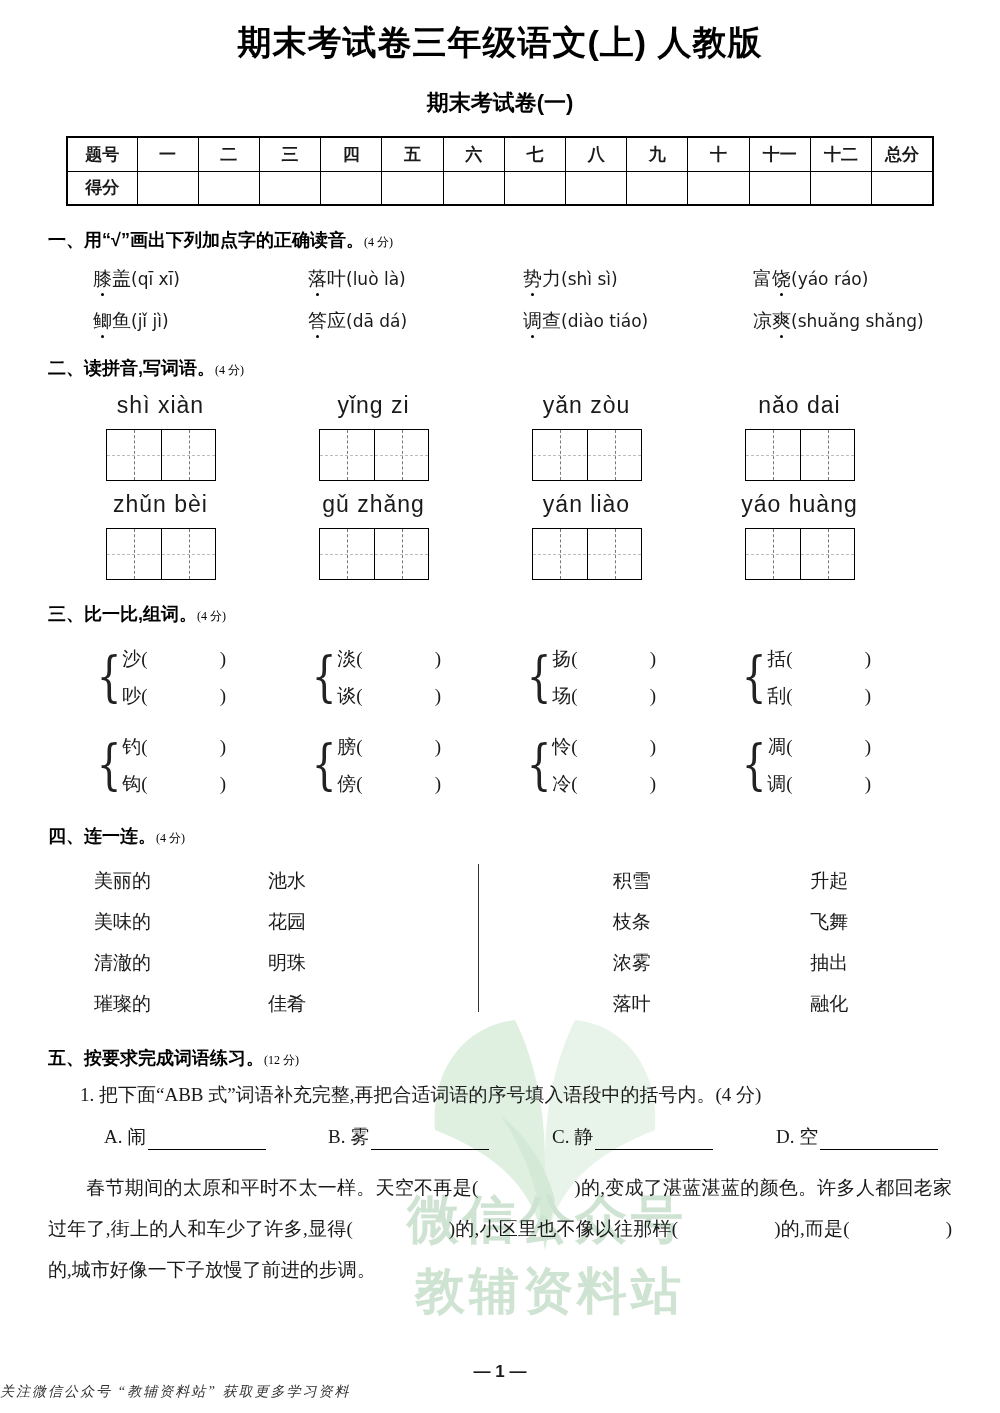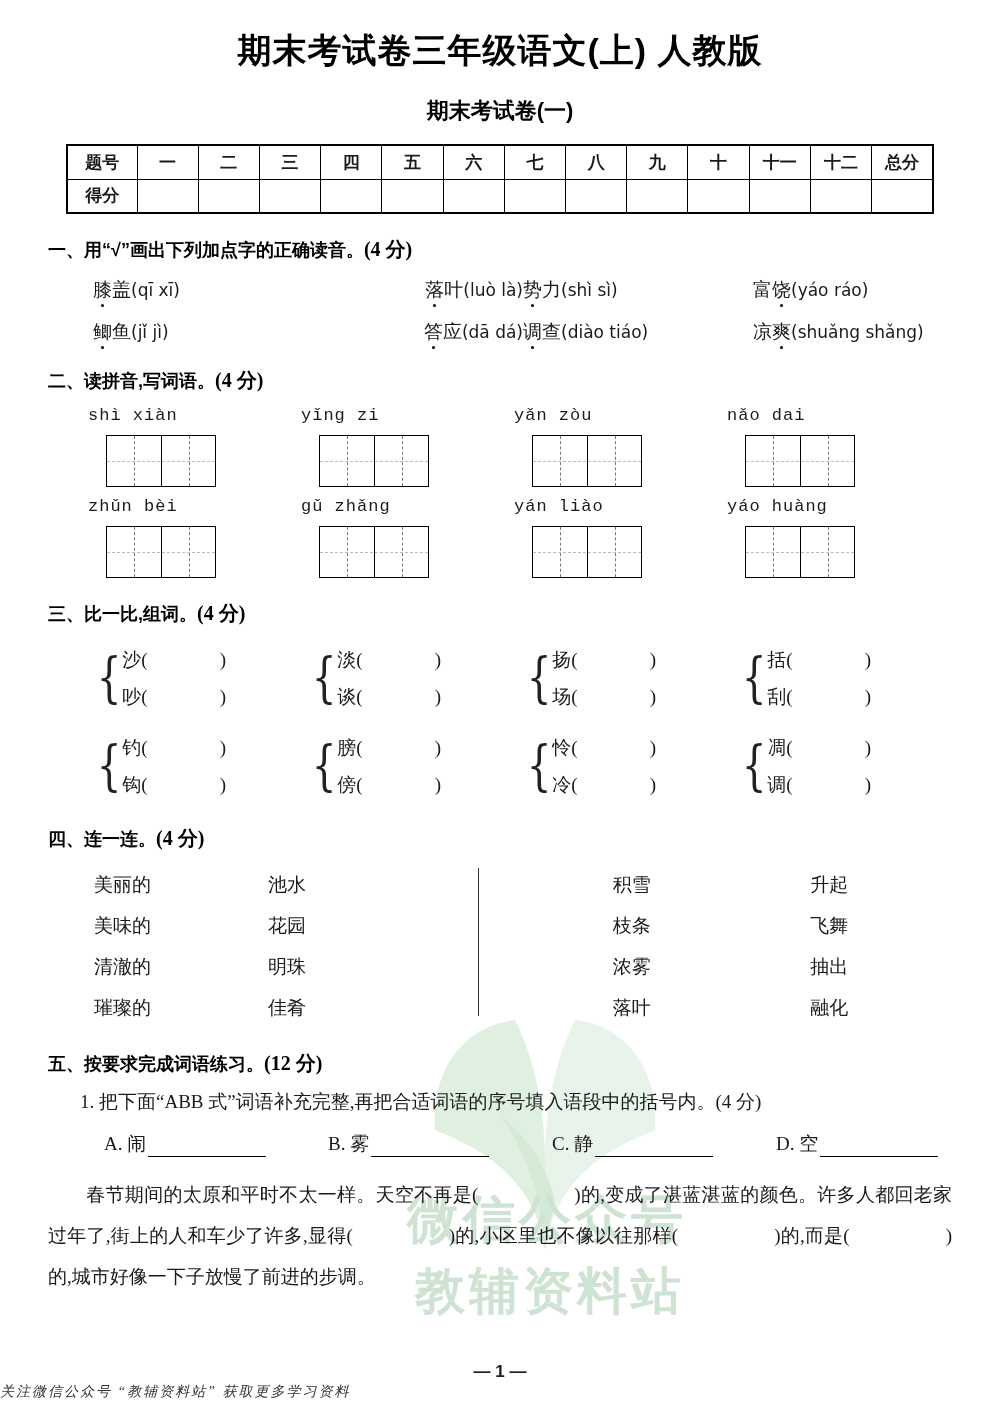--- a/index.html
+++ b/index.html
@@ -44,21 +44,21 @@
     width: 1000px;
     height: 1413px;
   }
 
   .doc-title {
     text-align: center;
     font-family: "Liberation Sans", "DejaVu Sans", sans-serif;
     font-weight: bold;
     font-size: 34px;
     letter-spacing: 1px;
-    padding-top: 28px;
+    padding-top: 20px;
     color: #000;
   }
   .doc-subtitle {
     text-align: center;
     font-family: "Liberation Sans", "DejaVu Sans", sans-serif;
     font-weight: bold;
     font-size: 22px;
     margin-top: 22px;
     color: #000;
   }
@@ -85,22 +85,22 @@
   
   .section { padding: 0 48px; margin-top: 22px; }
   .sec-head {
     font-family: "Liberation Sans", "DejaVu Sans", sans-serif;
     font-weight: bold;
     font-size: 18px;
     color: #000;
   }
   .sec-head .pts {
     font-family: "Liberation Serif", "DejaVu Serif", serif;
-    font-weight: bold;
-    font-size: 20px;
+    font-weight: normal;
+    font-size: 12px;
   }
 
   
   .pinyin-rows { margin-top: 14px; padding-left: 45px; }
   .pinyin-row { display: flex; margin-bottom: 16px; }
   .pinyin-item {
     font-size: 19px;
     white-space: nowrap;
     position: relative;
   }
@@ -113,30 +113,31 @@
     width: 3px; height: 3px;
     margin-left: -1.5px;
     background: #000;
     border-radius: 50%;
   }
   .pinyin-item .pin {
     font-family: "DejaVu Sans", sans-serif;
     font-size: 17px;
   }
   .pi-w1 { width: 215px; }
-  .pi-w2 { width: 215px; text-align: right; }
+  .pi-w2 { width: 215px; }
   .pi-w3 { width: 230px; }
 
   
   .write-block { margin-top: 12px; padding-left: 40px; }
   .write-row { display: flex; margin-bottom: 10px; }
   .write-cellgroup { width: 213px; }
   .write-pin {
-    font-family: Liberation Mono, monospace;
-    font-size: 17px;
+    font-family: Liberation Sans, sans-serif;
+    font-size: 23px;
+    text-align: center;
     width: 145px;
     margin-bottom: 10px;
     letter-spacing: 1px;
   }
   .grid-box {
     width: 110px; height: 52px;
     border: 1.5px solid #000;
     display: flex;
     position: relative;
     background: transparent;

